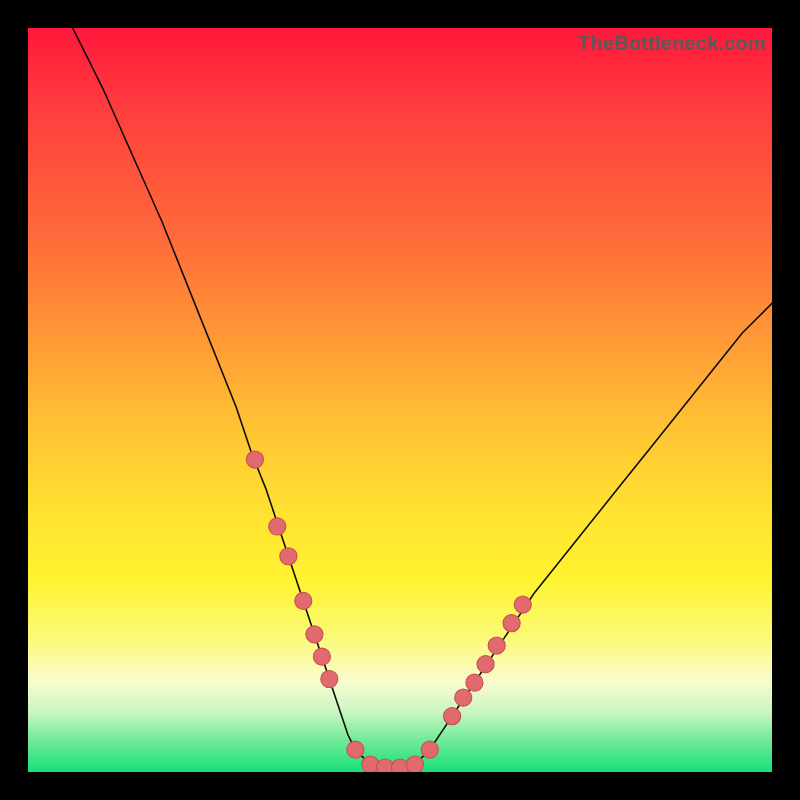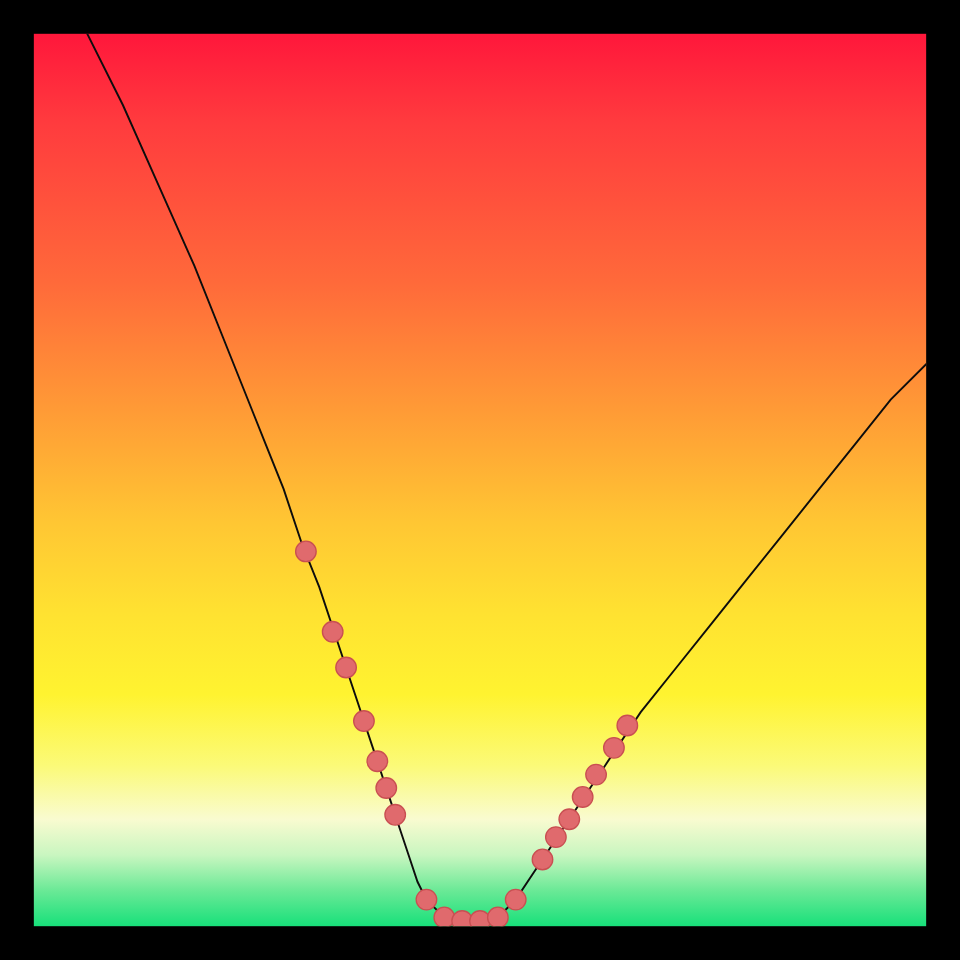--- a/index.html
+++ b/index.html
@@ -62,20 +62,21 @@
     width: 100%;
     height: 100%;
   }
 </style>
 </head>
 <body>
 
 <div class="frame">
   <div class="plot-area">
     <div class="gradient"></div>
+    <div class="watermark">TheBottleneck.com</div>
     <svg class="curve" viewBox="0 0 100 100" preserveAspectRatio="none">
       <path id="curve-path" fill="none" stroke="#0d0d0d" stroke-width="1.6" stroke-linecap="round" vector-effect="non-scaling-stroke" d="M6.00 0.00 L10.00 8.00 L14.00 17.00 L18.00 26.00 L22.00 36.00 L26.00 46.00 L28.00 51.00 L30.00 57.00 L32.00 62.00 L34.00 68.00 L36.00 74.00 L38.00 80.00 L40.00 86.00 L41.00 89.00 L42.00 92.00 L43.00 95.00 L44.00 97.00 L46.00 99.00 L48.00 99.50 L50.00 99.50 L52.00 99.00 L54.00 97.00 L56.00 94.00 L58.00 91.00 L60.00 88.00 L64.00 82.00 L68.00 76.00 L72.00 71.00 L76.00 66.00 L80.00 61.00 L84.00 56.00 L88.00 51.00 L92.00 46.00 L96.00 41.00 L100.00 37.00"></path>
       <g id="marker-group">
           <circle cx="30.50" cy="58.00" r="1.15" fill="#e06a6d" stroke="#c94f52" stroke-width="0.15"></circle>
           <circle cx="33.50" cy="67.00" r="1.15" fill="#e06a6d" stroke="#c94f52" stroke-width="0.15"></circle>
           <circle cx="35.00" cy="71.00" r="1.15" fill="#e06a6d" stroke="#c94f52" stroke-width="0.15"></circle>
           <circle cx="37.00" cy="77.00" r="1.15" fill="#e06a6d" stroke="#c94f52" stroke-width="0.15"></circle>
           <circle cx="38.50" cy="81.50" r="1.15" fill="#e06a6d" stroke="#c94f52" stroke-width="0.15"></circle>
           <circle cx="39.50" cy="84.50" r="1.15" fill="#e06a6d" stroke="#c94f52" stroke-width="0.15"></circle>
           <circle cx="40.50" cy="87.50" r="1.15" fill="#e06a6d" stroke="#c94f52" stroke-width="0.15"></circle>

